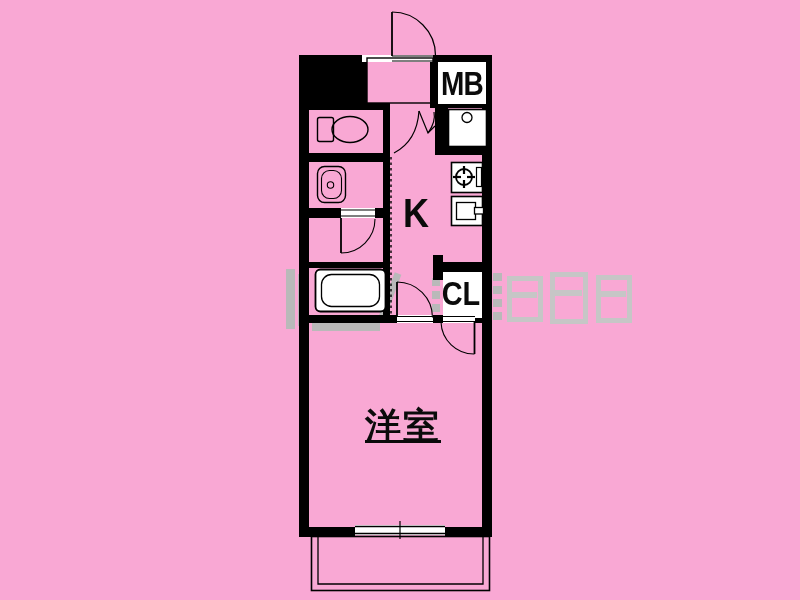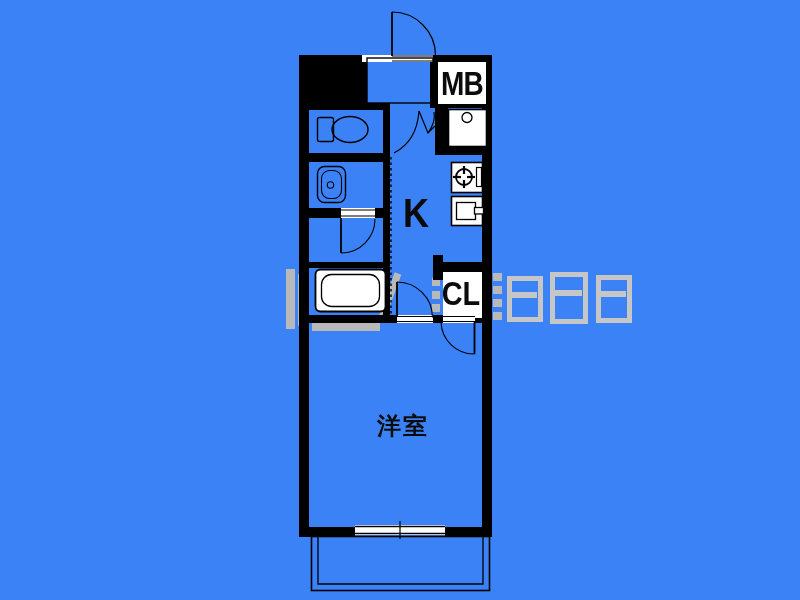--- a/index.html
+++ b/index.html
@@ -1,27 +1,27 @@
 <!DOCTYPE html>
 <html><head>
 <meta charset="utf-8">
 <style>
   html,body{margin:0;padding:0;background:#fff;}
-  .stage{position:relative;width:800px;height:600px;background:#3b82f6;overflow:hidden;
+  .stage{position:relative;width:800px;height:600px;background:#f9a8d4;overflow:hidden;
          font-family:"Liberation Sans","DejaVu Sans",sans-serif;}
   .layer{position:absolute;left:0;top:0;width:800px;height:600px;}
   .wm{position:absolute;background:#b9b9b9;}
   .wm-outline{position:absolute;border:5px solid #c6c6c6;background:transparent;}
   .wm-bar{position:absolute;background:#c6c6c6;}
   .label{position:absolute;color:#0b0b0b;font-weight:bold;white-space:nowrap;
          transform:translate(-50%,-50%);line-height:1;}
   .label-mb{font-size:33px;transform:translate(-50%,-50%) scaleX(.85);letter-spacing:-1px;}
   .label-k{font-size:40px;transform:translate(-50%,-50%) scaleX(.9);}
   .label-cl{font-size:34px;transform:translate(-50%,-50%) scaleX(.85);}
-  .label-room{font-size:24px;letter-spacing:2px;}
+  .label-room{font-size:36px;letter-spacing:2px;text-decoration:underline;}
   .label-balcony{font-size:29px;letter-spacing:-1px;}
   svg{position:absolute;left:0;top:0;}
 </style>
 </head>
 <body>
 
 <div class="stage">
 
   <div class="layer">
     <div class="wm" style="left:286px;top:269px;width:9px;height:60px;"></div>

